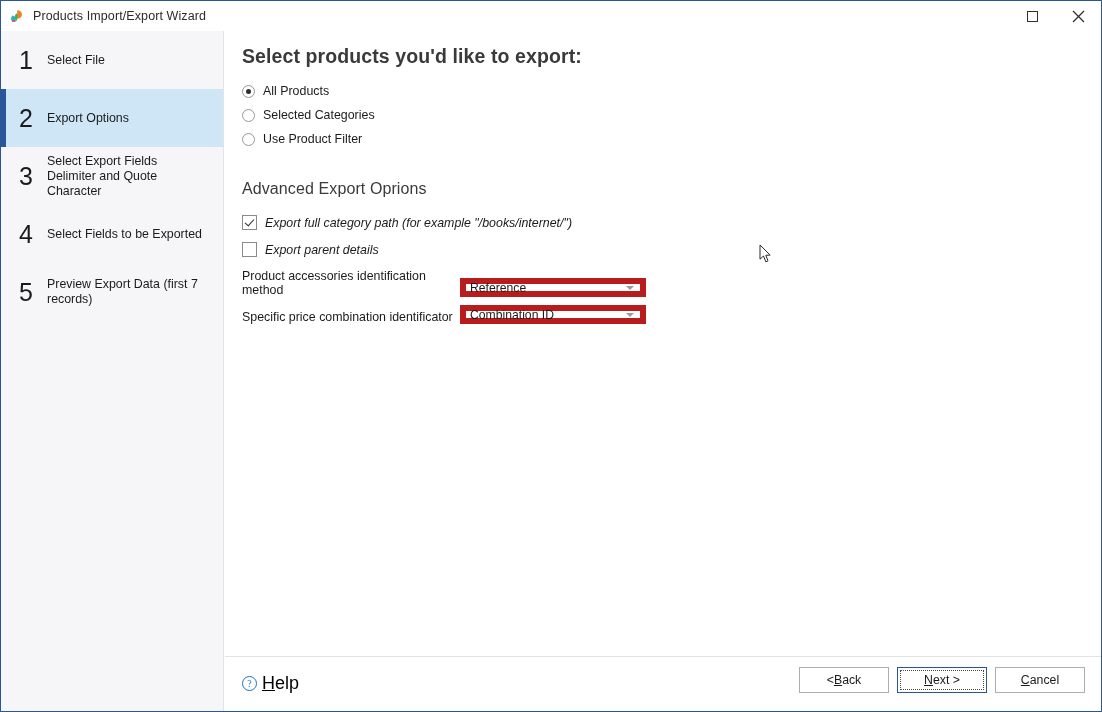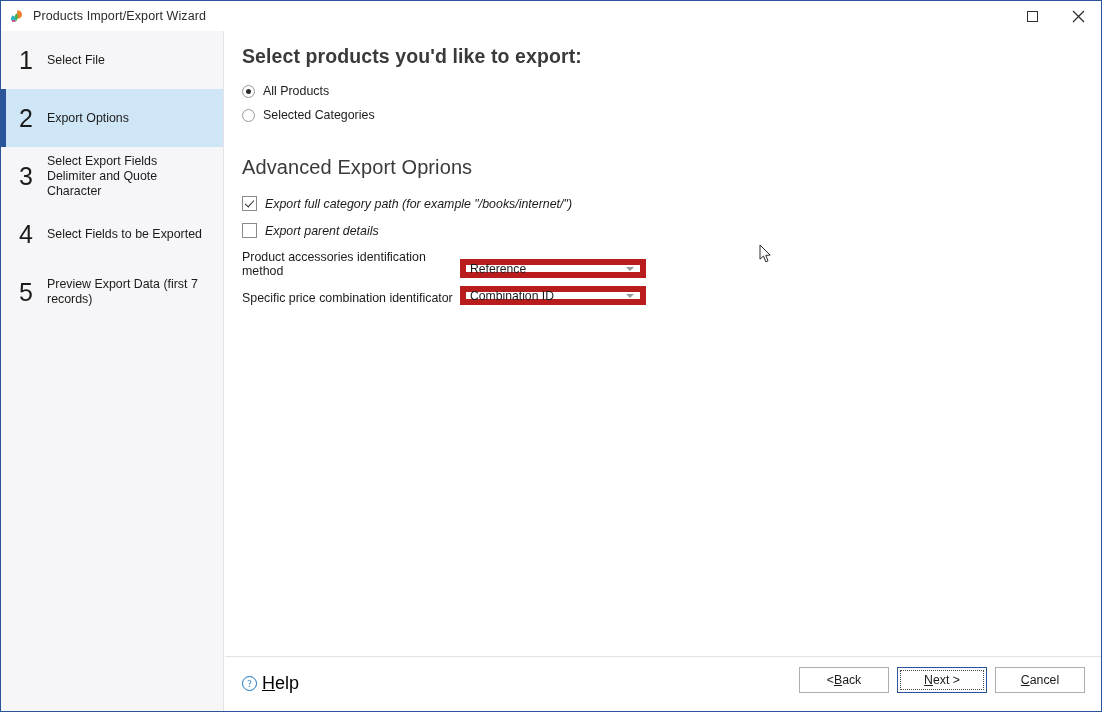--- a/index.html
+++ b/index.html
@@ -124,21 +124,21 @@
     bottom: 60px;
   }
   h1.section-title {
     font-size: 19.5px;
     font-weight: 700;
     color: #3a3a3a;
     margin: 0 0 13px 0;
     letter-spacing: .1px;
   }
   h2.section-title2 {
-    font-size: 20px;
+    font-size: 16px;
     font-weight: 400;
     color: #3a3a3a;
     margin: 31px 0 13px 0;
     letter-spacing: .1px;
   }
 
   
   .radio-row, .check-row {
     display: flex;
     align-items: center;
@@ -359,20 +359,24 @@
 
       <h1 class="section-title">Select products you'd like to export:</h1>
 
       <div class="radio-row">
         <div class="radio sel"></div>
         <div class="radio-label">All Products</div>
       </div>
       <div class="radio-row">
         <div class="radio"></div>
         <div class="radio-label">Selected Categories</div>
+      </div>
+      <div class="radio-row">
+        <div class="radio"></div>
+        <div class="radio-label">Use Product Filter</div>
       </div>
 
       <h2 class="section-title2">Advanced Export Oprions</h2>
 
       <div class="check-row">
         <div class="checkbox checked"></div>
         <div class="check-label">Export full category path (for example "/books/internet/")</div>
       </div>
       <div class="check-row">
         <div class="checkbox"></div>

